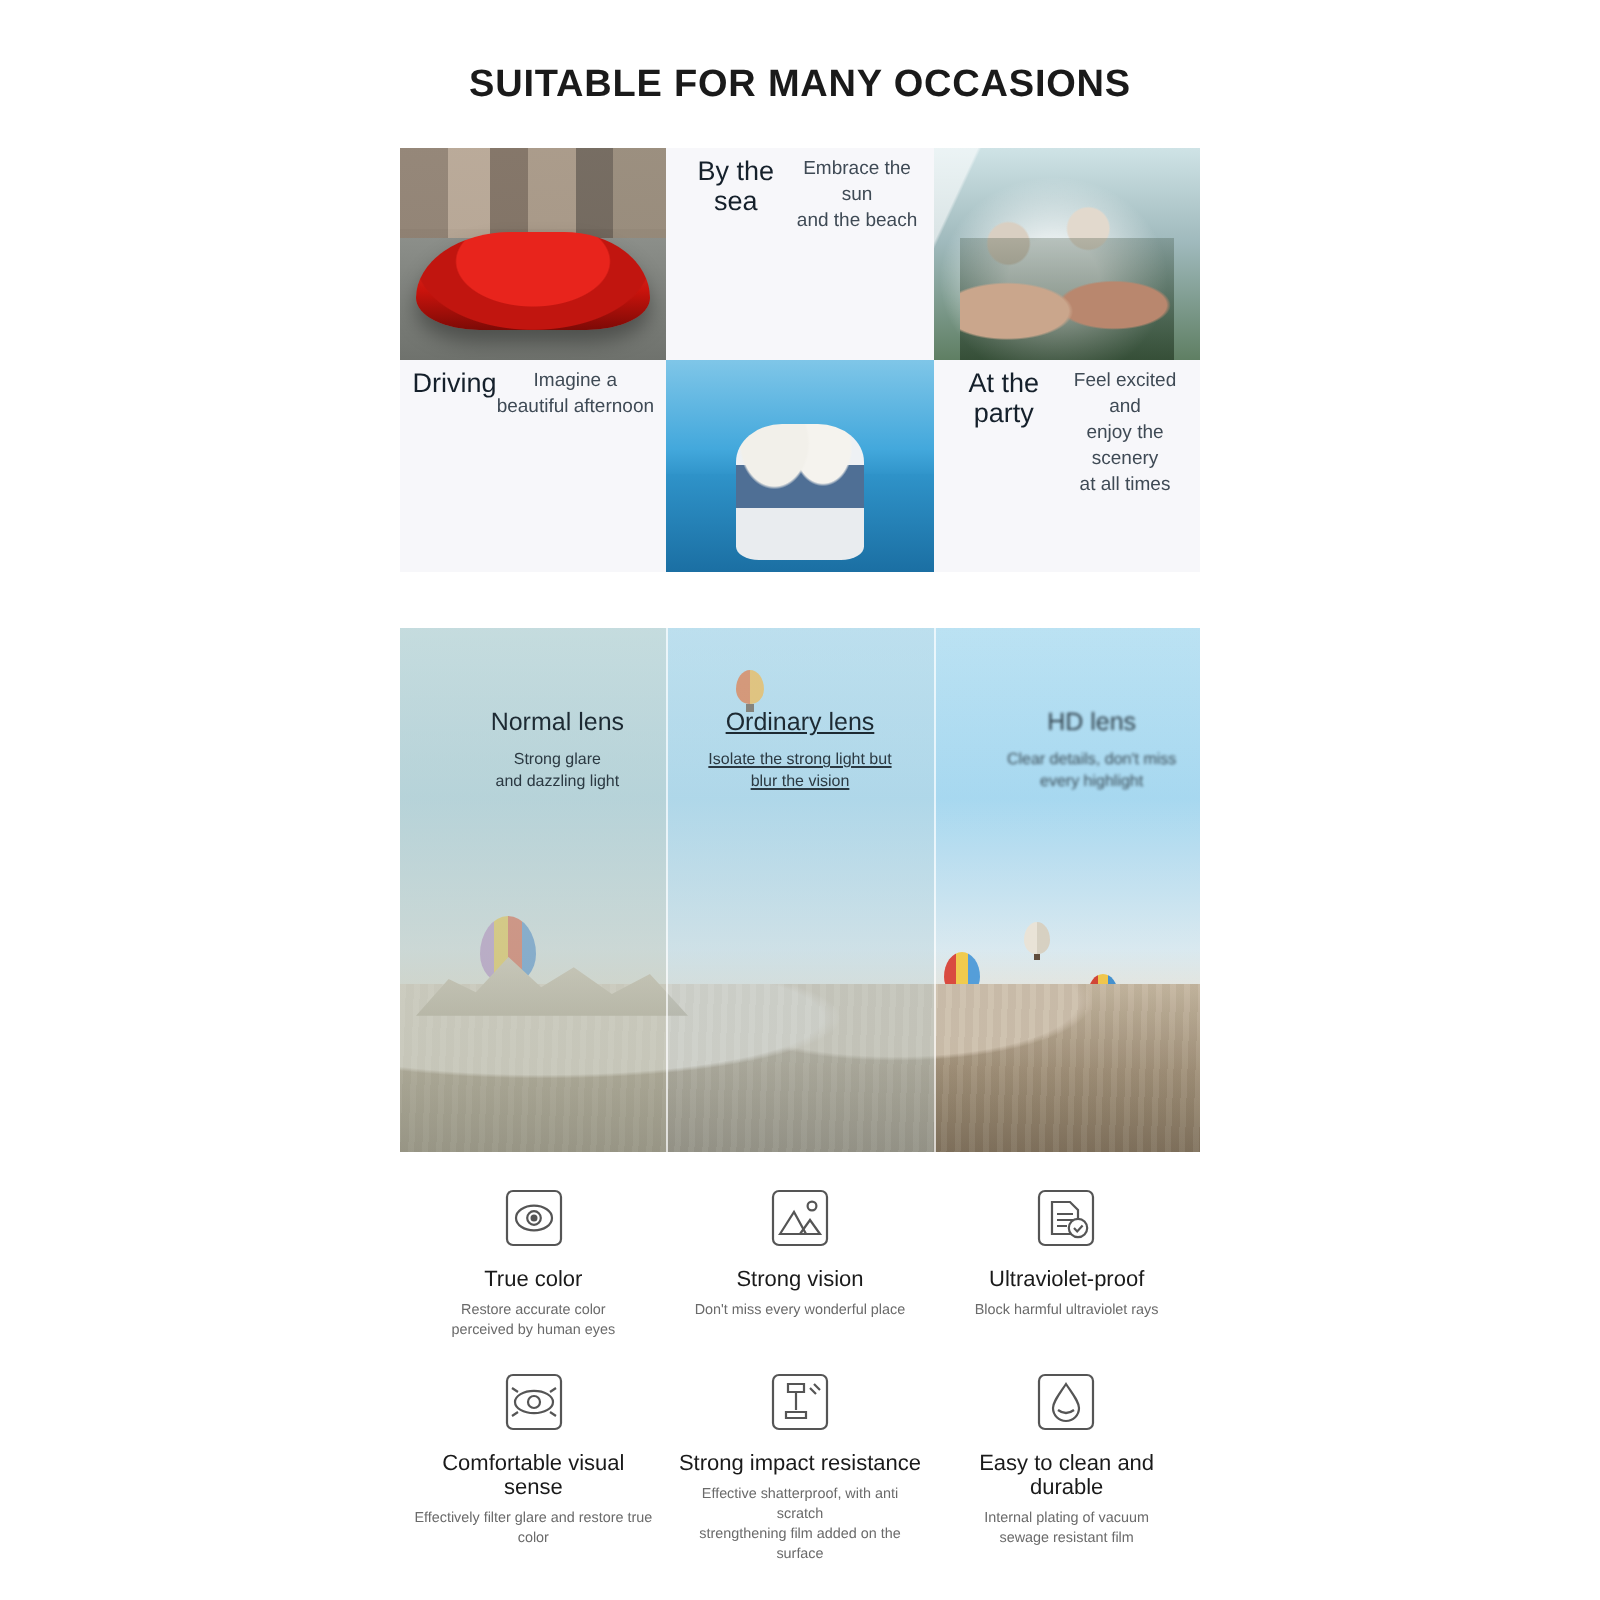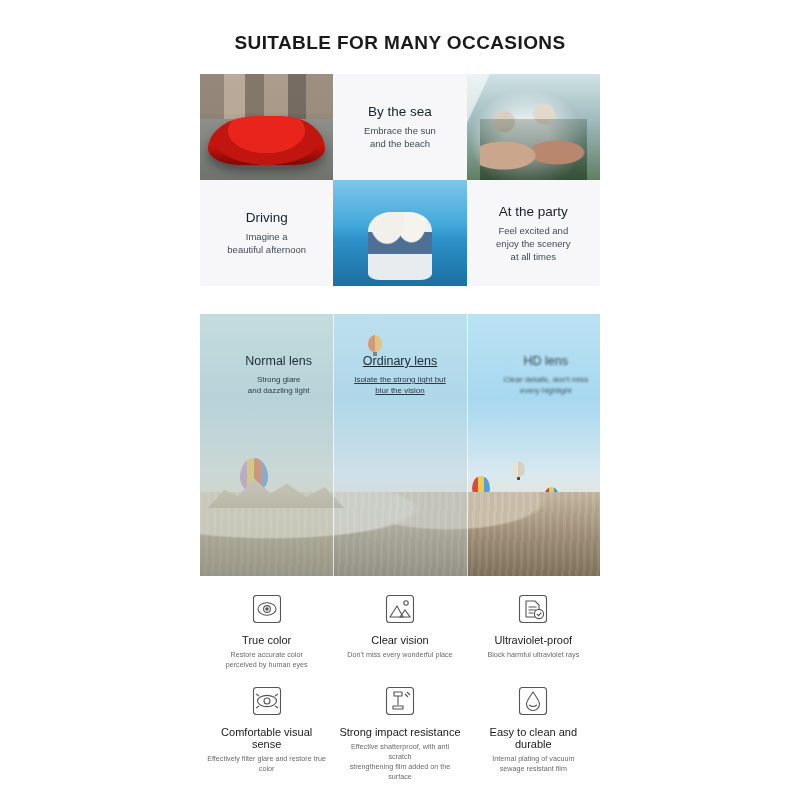--- a/index.html
+++ b/index.html
@@ -41,22 +41,22 @@
     grid-template-columns: 1fr 1fr 1fr;
     grid-template-rows: 106px 106px;
   }
   .cell {
     position: relative;
     overflow: hidden;
   }
   .cell.text {
     background: #f7f7fa;
     display: flex;
-    flex-direction: column;
-    align-items: center;
+    flex-direction: row;
+    align-items: flex-start;
     justify-content: center;
     text-align: center;
     padding: 4px 6px;
     box-sizing: border-box;
   }
   .cell.text .t-title {
     font-size: 13.5px;
     color: #15202b;
     margin-bottom: 5px;
     font-weight: 400;
@@ -354,21 +354,21 @@
 
     <div class="feature">
       <div class="icon-box">
         <svg width="32" height="32" viewBox="0 0 32 32" fill="none" stroke="#555" stroke-width="1.1">
           <rect x="2.5" y="2.5" width="27" height="27" rx="3"></rect>
           <circle cx="22" cy="10" r="2.2"></circle>
           <path d="M6 24 L13 13 L19 24 Z"></path>
           <path d="M16 24 L21 17 L26 24 Z"></path>
         </svg>
       </div>
-      <div class="f-title">Clear vision</div>
+      <div class="f-title">Strong vision</div>
       <div class="f-sub">Don't miss every wonderful place</div>
     </div>
 
     <div class="feature">
       <div class="icon-box">
         <svg width="32" height="32" viewBox="0 0 32 32" fill="none" stroke="#555" stroke-width="1.1">
           <rect x="2.5" y="2.5" width="27" height="27" rx="3"></rect>
           <path d="M9 8 h9 l4 4 v12 h-13 z"></path>
           <path d="M11.5 14 h8 M11.5 17 h8 M11.5 20 h5"></path>
           <circle cx="22" cy="21" r="4.6" fill="#fff"></circle>

